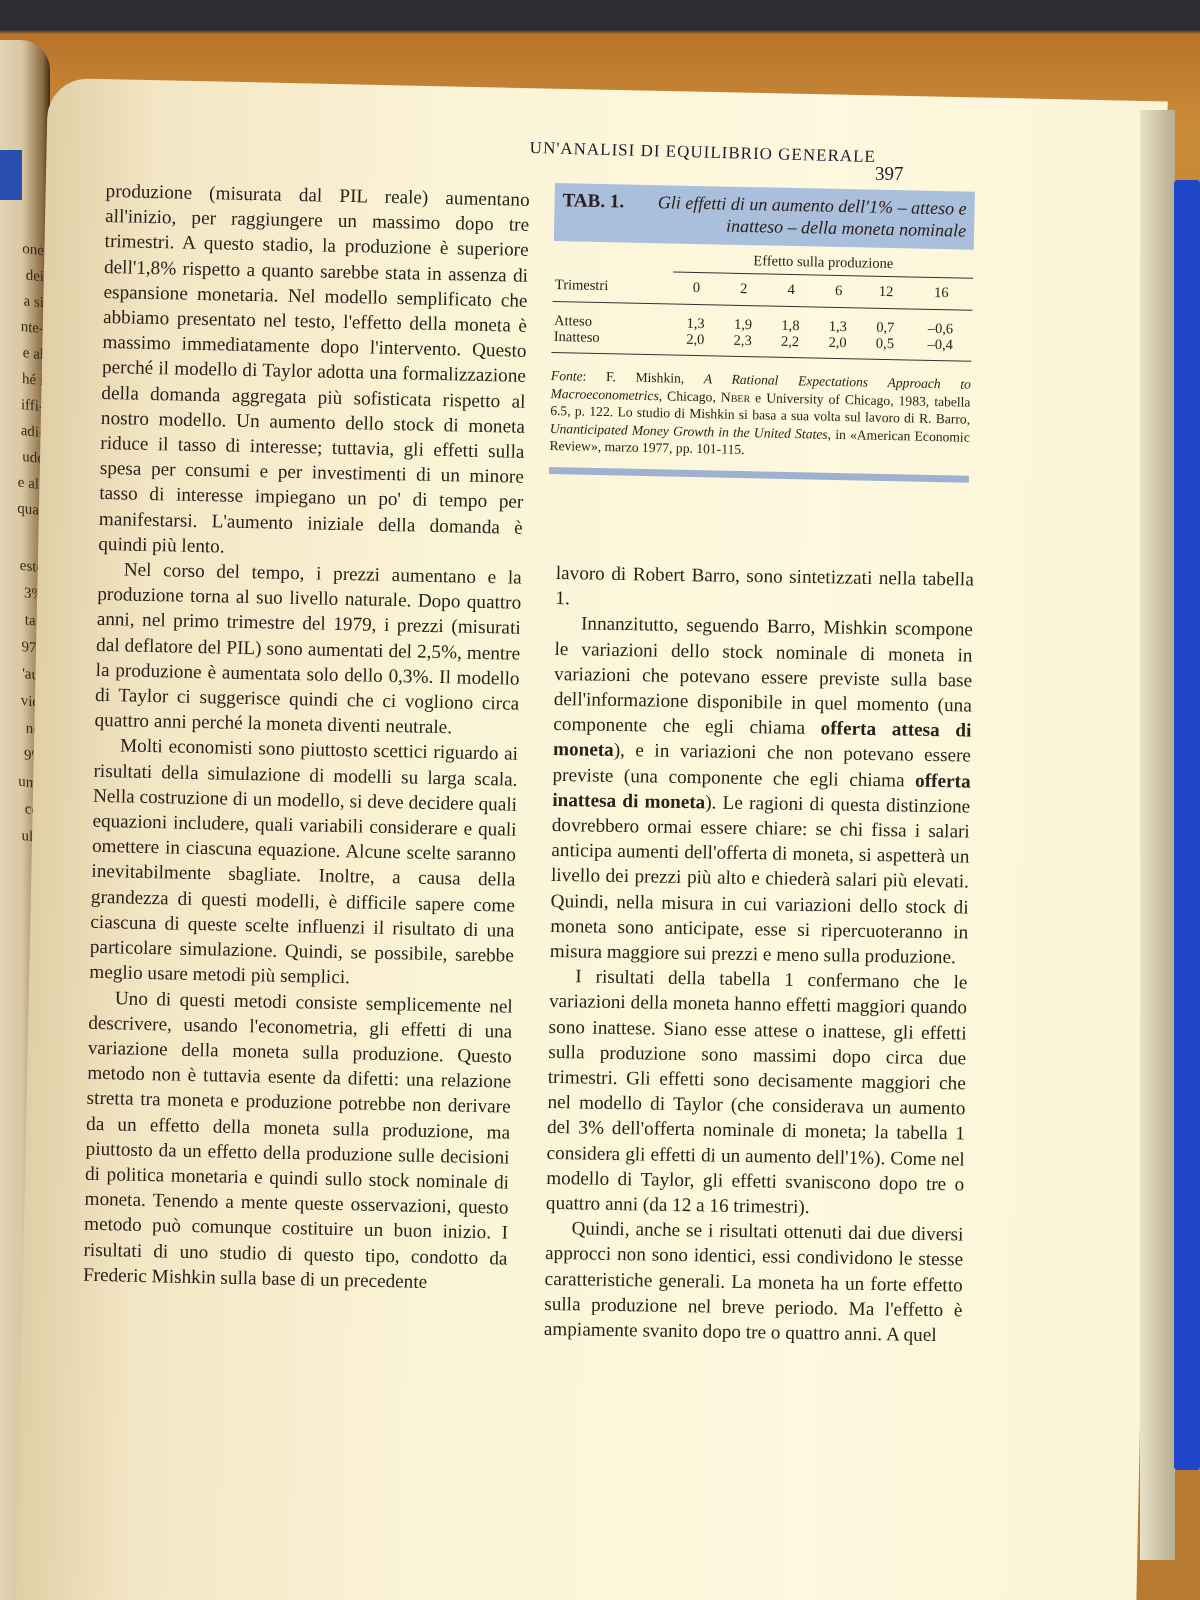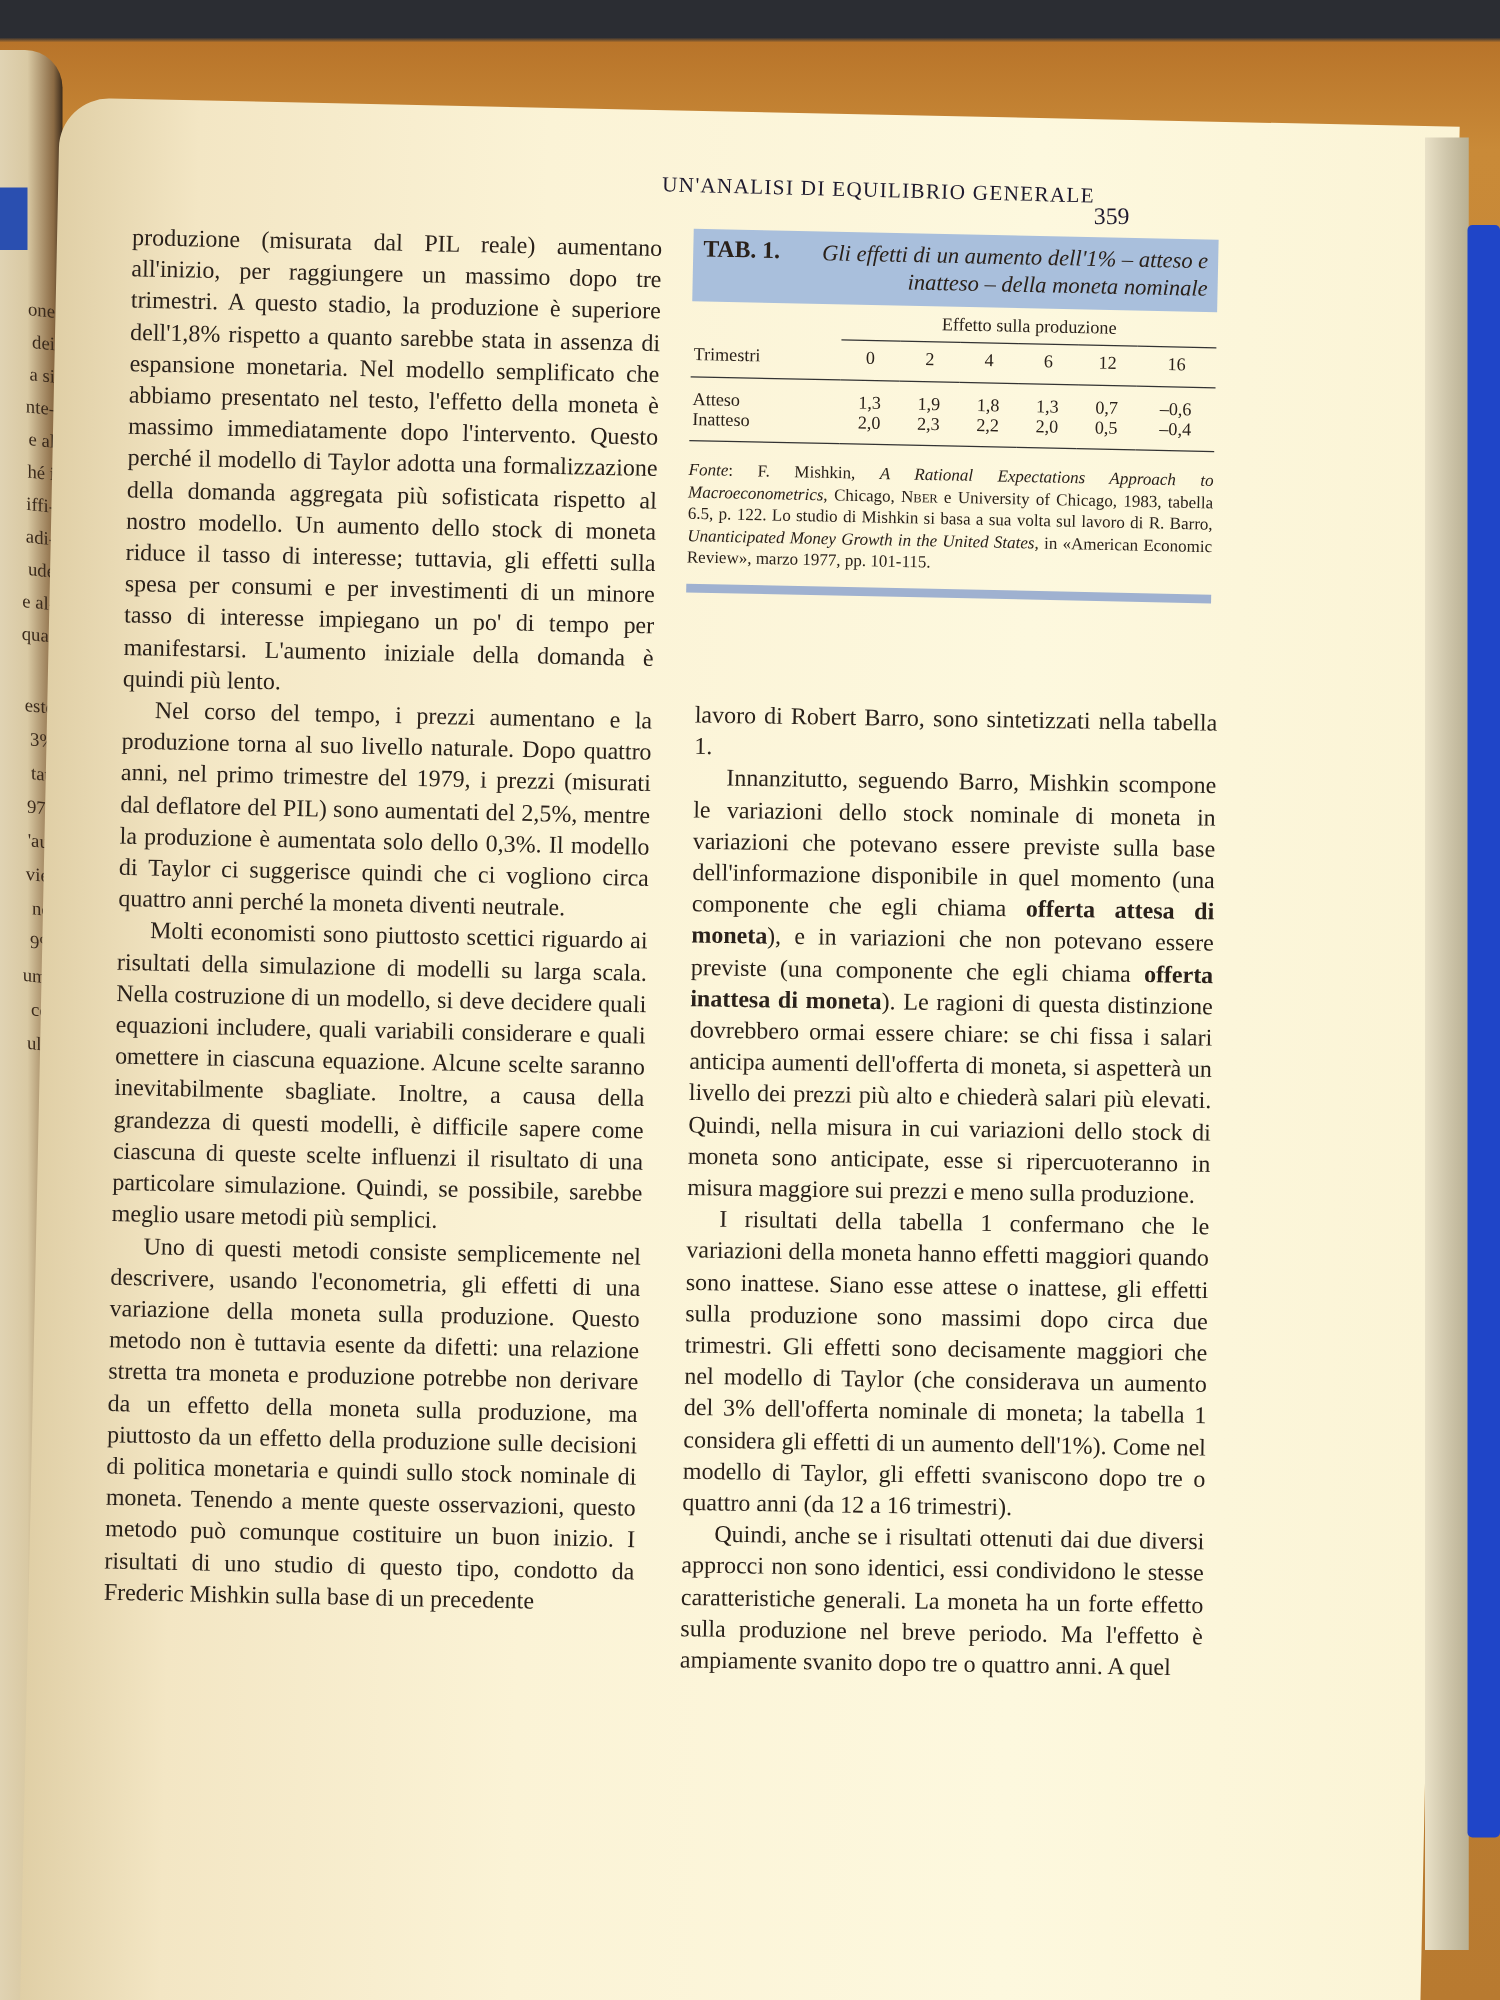--- a/index.html
+++ b/index.html
@@ -100,21 +100,21 @@
     <div class="prev-frag" style="top: 795px;">co-</div>
     <div class="prev-frag" style="top: 822px;">ulla</div>
   </div>
 
 <div class="page"></div>
 <div class="page-edge"></div>
 <div class="blue-cover"></div>
 
 <div class="content">
   <div class="running-head">UN'ANALISI DI EQUILIBRIO GENERALE</div>
-  <div class="page-num">359</div>
+  <div class="page-num">397</div>
 
   <div class="col col-left">
     <p>produzione (misurata dal PIL reale) aumentano all'inizio, per raggiungere un massimo dopo tre trimestri. A questo stadio, la produzione è superiore dell'1,8% rispetto a quanto sarebbe stata in assenza di espansione monetaria. Nel modello semplificato che abbiamo presentato nel testo, l'effetto della moneta è massimo immediatamente dopo l'intervento. Questo perché il modello di Taylor adotta una formalizzazione della domanda aggregata più sofisticata rispetto al nostro modello. Un aumento dello stock di moneta riduce il tasso di interesse; tuttavia, gli effetti sulla spesa per consumi e per investimenti di un minore tasso di interesse impiegano un po' di tempo per manifestarsi. L'aumento iniziale della domanda è quindi più lento.</p>
     <p class="indent">Nel corso del tempo, i prezzi aumentano e la produzione torna al suo livello naturale. Dopo quattro anni, nel primo trimestre del 1979, i prezzi (misurati dal deflatore del PIL) sono aumentati del 2,5%, mentre la produzione è aumentata solo dello 0,3%. Il modello di Taylor ci suggerisce quindi che ci vogliono circa quattro anni perché la moneta diventi neutrale.</p>
     <p class="indent">Molti economisti sono piuttosto scettici riguardo ai risultati della simulazione di modelli su larga scala. Nella costruzione di un modello, si deve decidere quali equazioni includere, quali variabili considerare e quali omettere in ciascuna equazione. Alcune scelte saranno inevitabilmente sbagliate. Inoltre, a causa della grandezza di questi modelli, è difficile sapere come ciascuna di queste scelte influenzi il risultato di una particolare simulazione. Quindi, se possibile, sarebbe meglio usare metodi più semplici.</p>
     <p class="indent">Uno di questi metodi consiste semplicemente nel descrivere, usando l'econometria, gli effetti di una variazione della moneta sulla produzione. Questo metodo non è tuttavia esente da difetti: una relazione stretta tra moneta e produzione potrebbe non derivare da un effetto della moneta sulla produzione, ma piuttosto da un effetto della produzione sulle decisioni di politica monetaria e quindi sullo stock nominale di moneta. Tenendo a mente queste osservazioni, questo metodo può comunque costituire un buon inizio. I risultati di uno studio di questo tipo, condotto da Frederic Mishkin sulla base di un precedente</p>
   </div>
 
   <div class="table-box">
     <div class="tab-caption">

